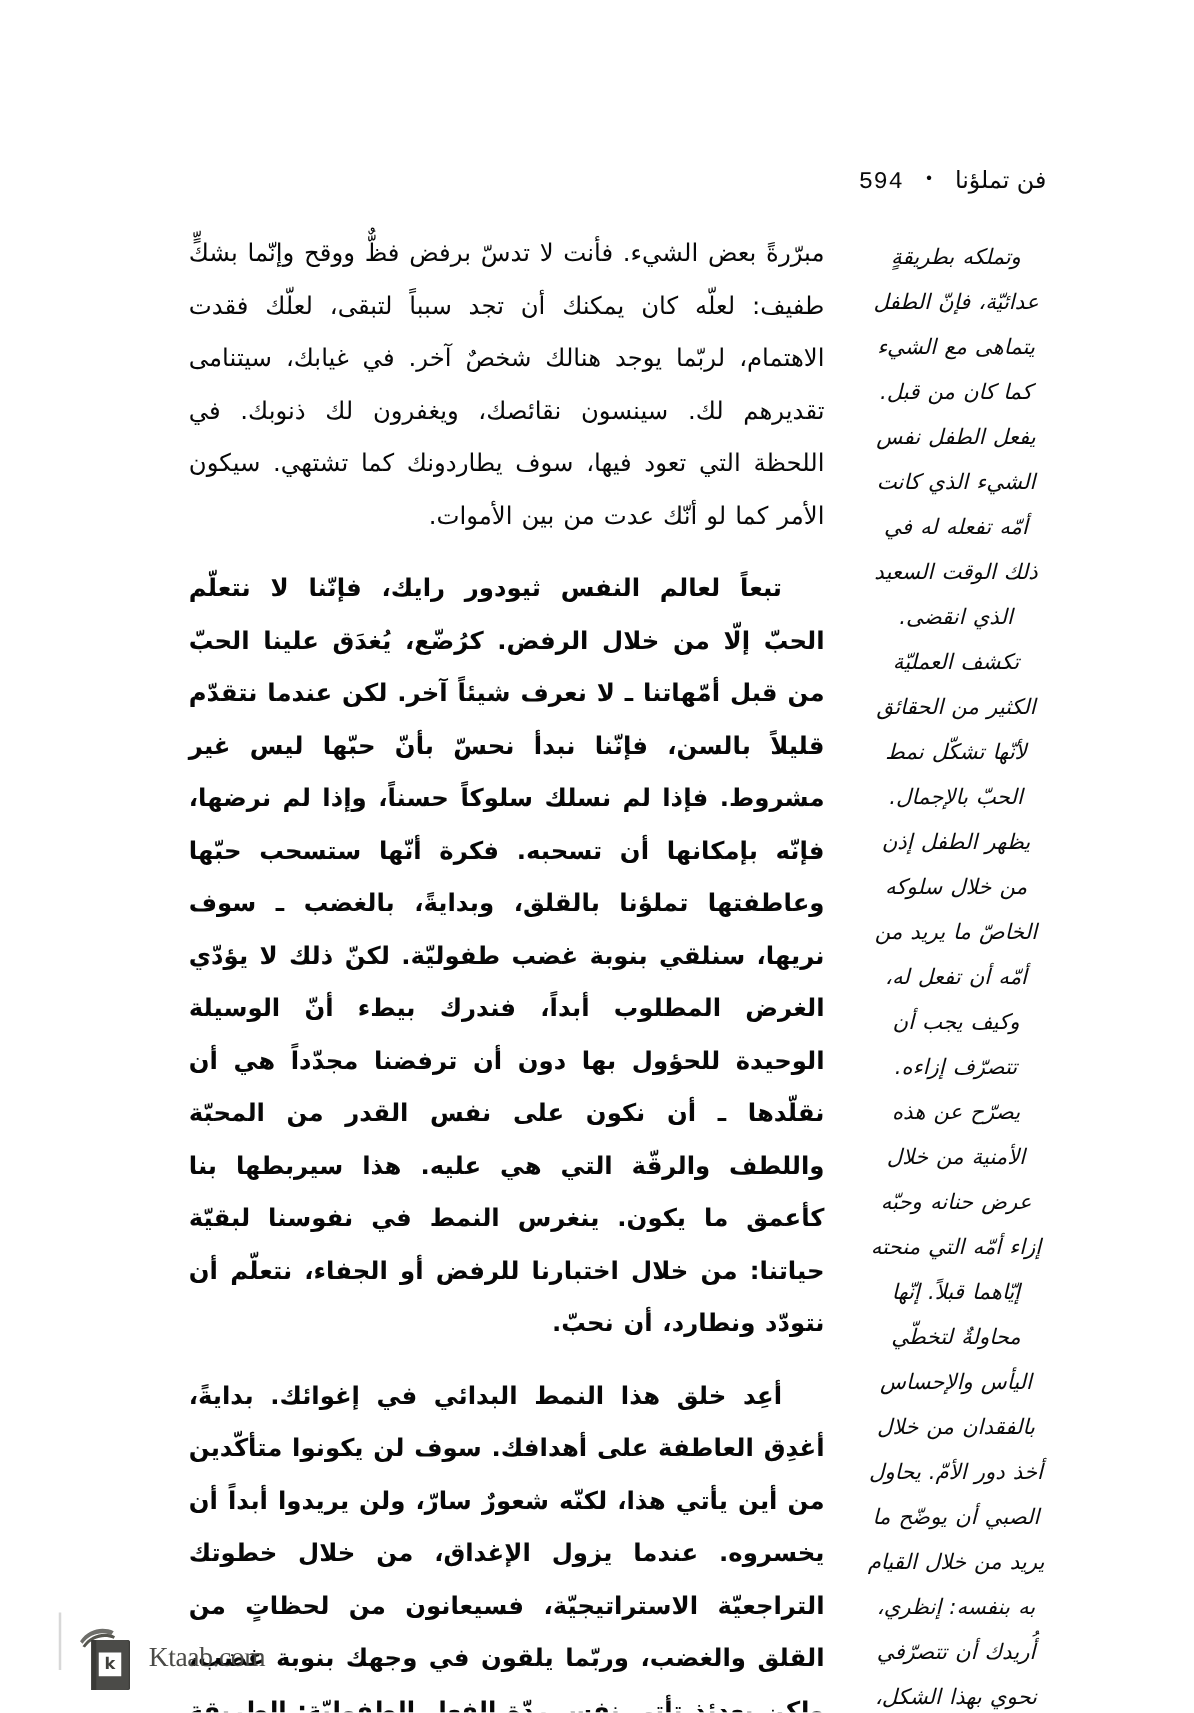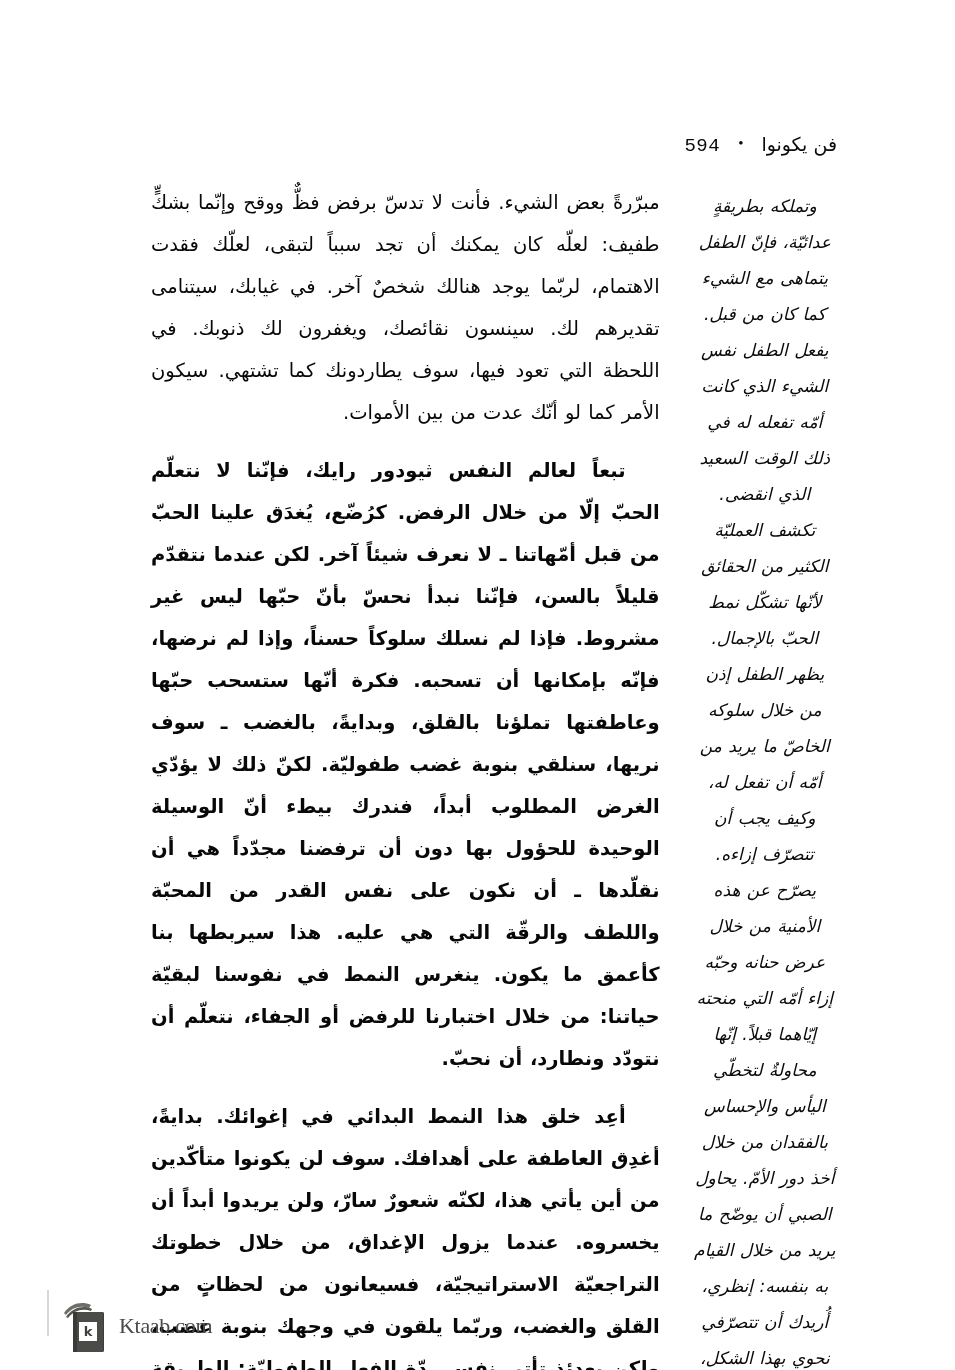--- a/index.html
+++ b/index.html
@@ -179,21 +179,21 @@
     height: 46px;
     background: #d8d8d8;
   }
 </style>
 </head>
 <body>
 
 <div class="page">
 
   <div class="running-head">
-    <span class="head-title">فن يكونوا</span>
+    <span class="head-title">فن تملؤنا</span>
     <span class="head-sep">•</span>
     <span class="folio">594</span>
   </div>
 
   <div class="body-area">
 
     <div class="side-col">
       <p>وتملكه بطريقةٍ عدائيّة، فإنّ الطفل يتماهى مع الشيء كما كان من قبل. يفعل الطفل نفس الشيء الذي كانت أمّه تفعله له في ذلك الوقت السعيد الذي انقضى. تكشف العمليّة الكثير من الحقائق لأنّها تشكّل نمط الحبّ بالإجمال. يظهر الطفل إذن من خلال سلوكه الخاصّ ما يريد من أمّه أن تفعل له، وكيف يجب أن تتصرّف إزاءه. يصرّح عن هذه الأمنية من خلال عرض حنانه وحبّه إزاء أمّه التي منحته إيّاهما قبلاً. إنّها محاولةٌ لتخطّي اليأس والإحساس بالفقدان من خلال أخذ دور الأمّ. يحاول الصبي أن يوضّح ما يريد من خلال القيام به بنفسه: إنظري، أُريدك أن تتصرّفي نحوي بهذا الشكل، أن تكوني حنونةً</p>
     </div>
 

